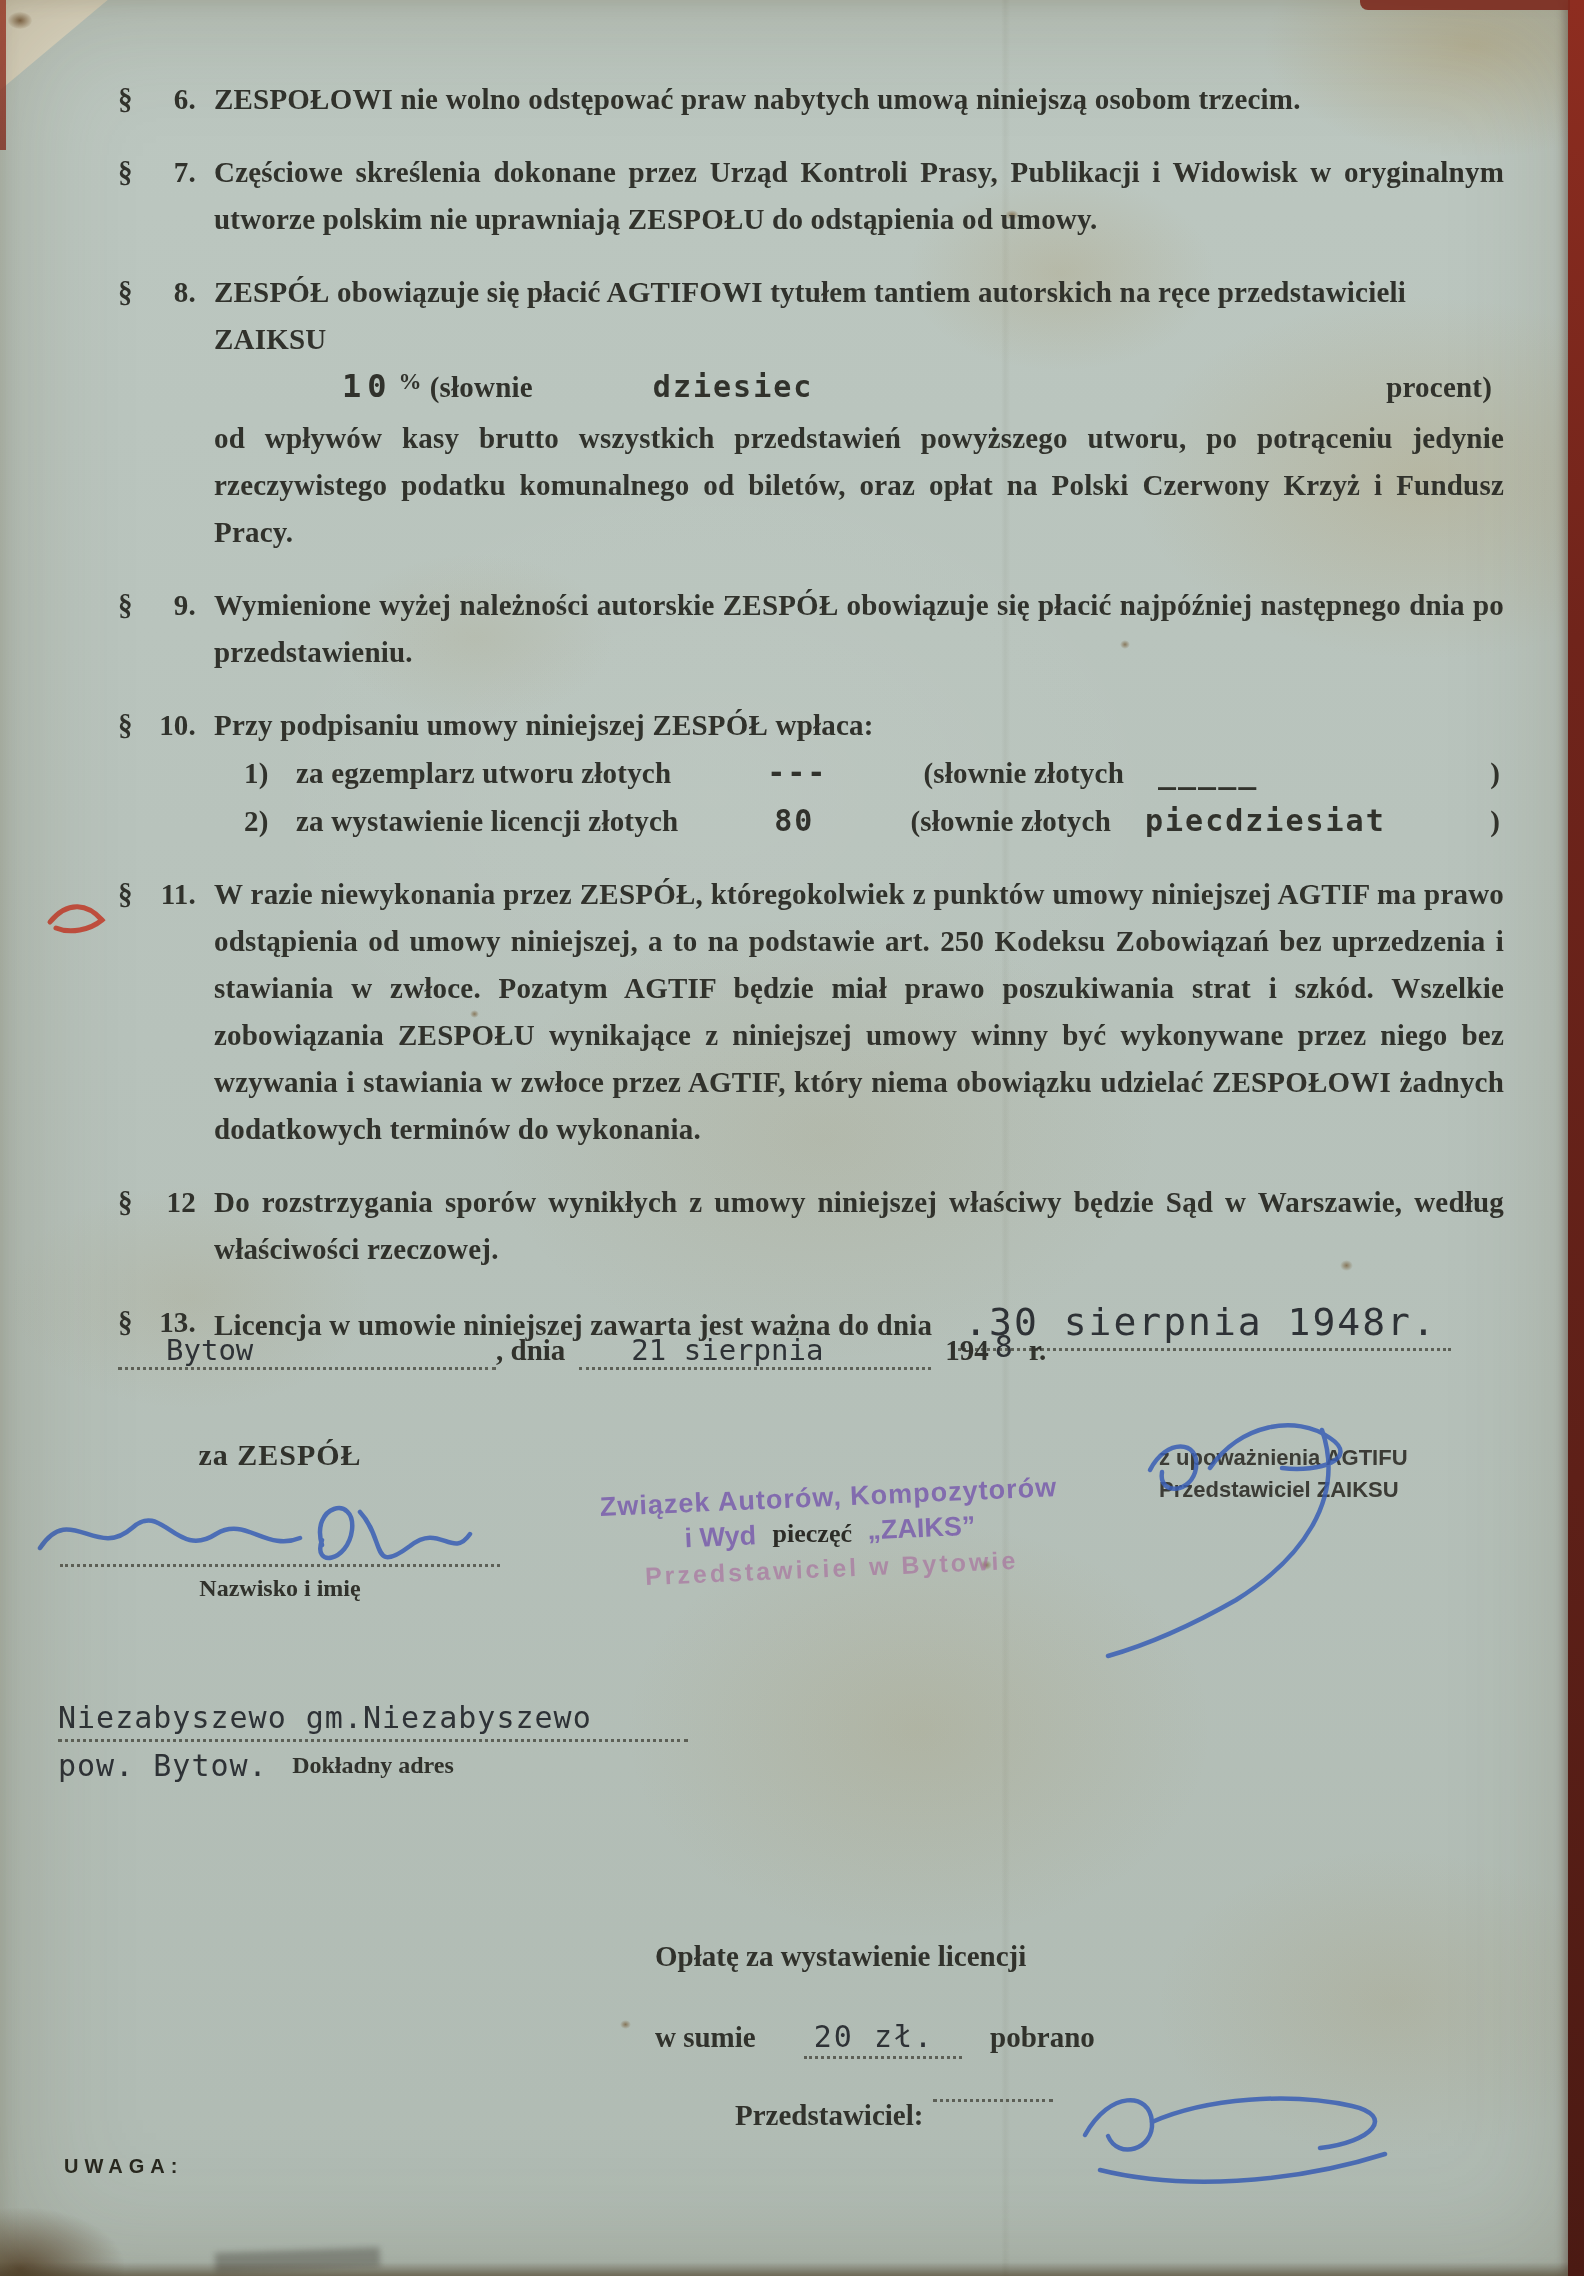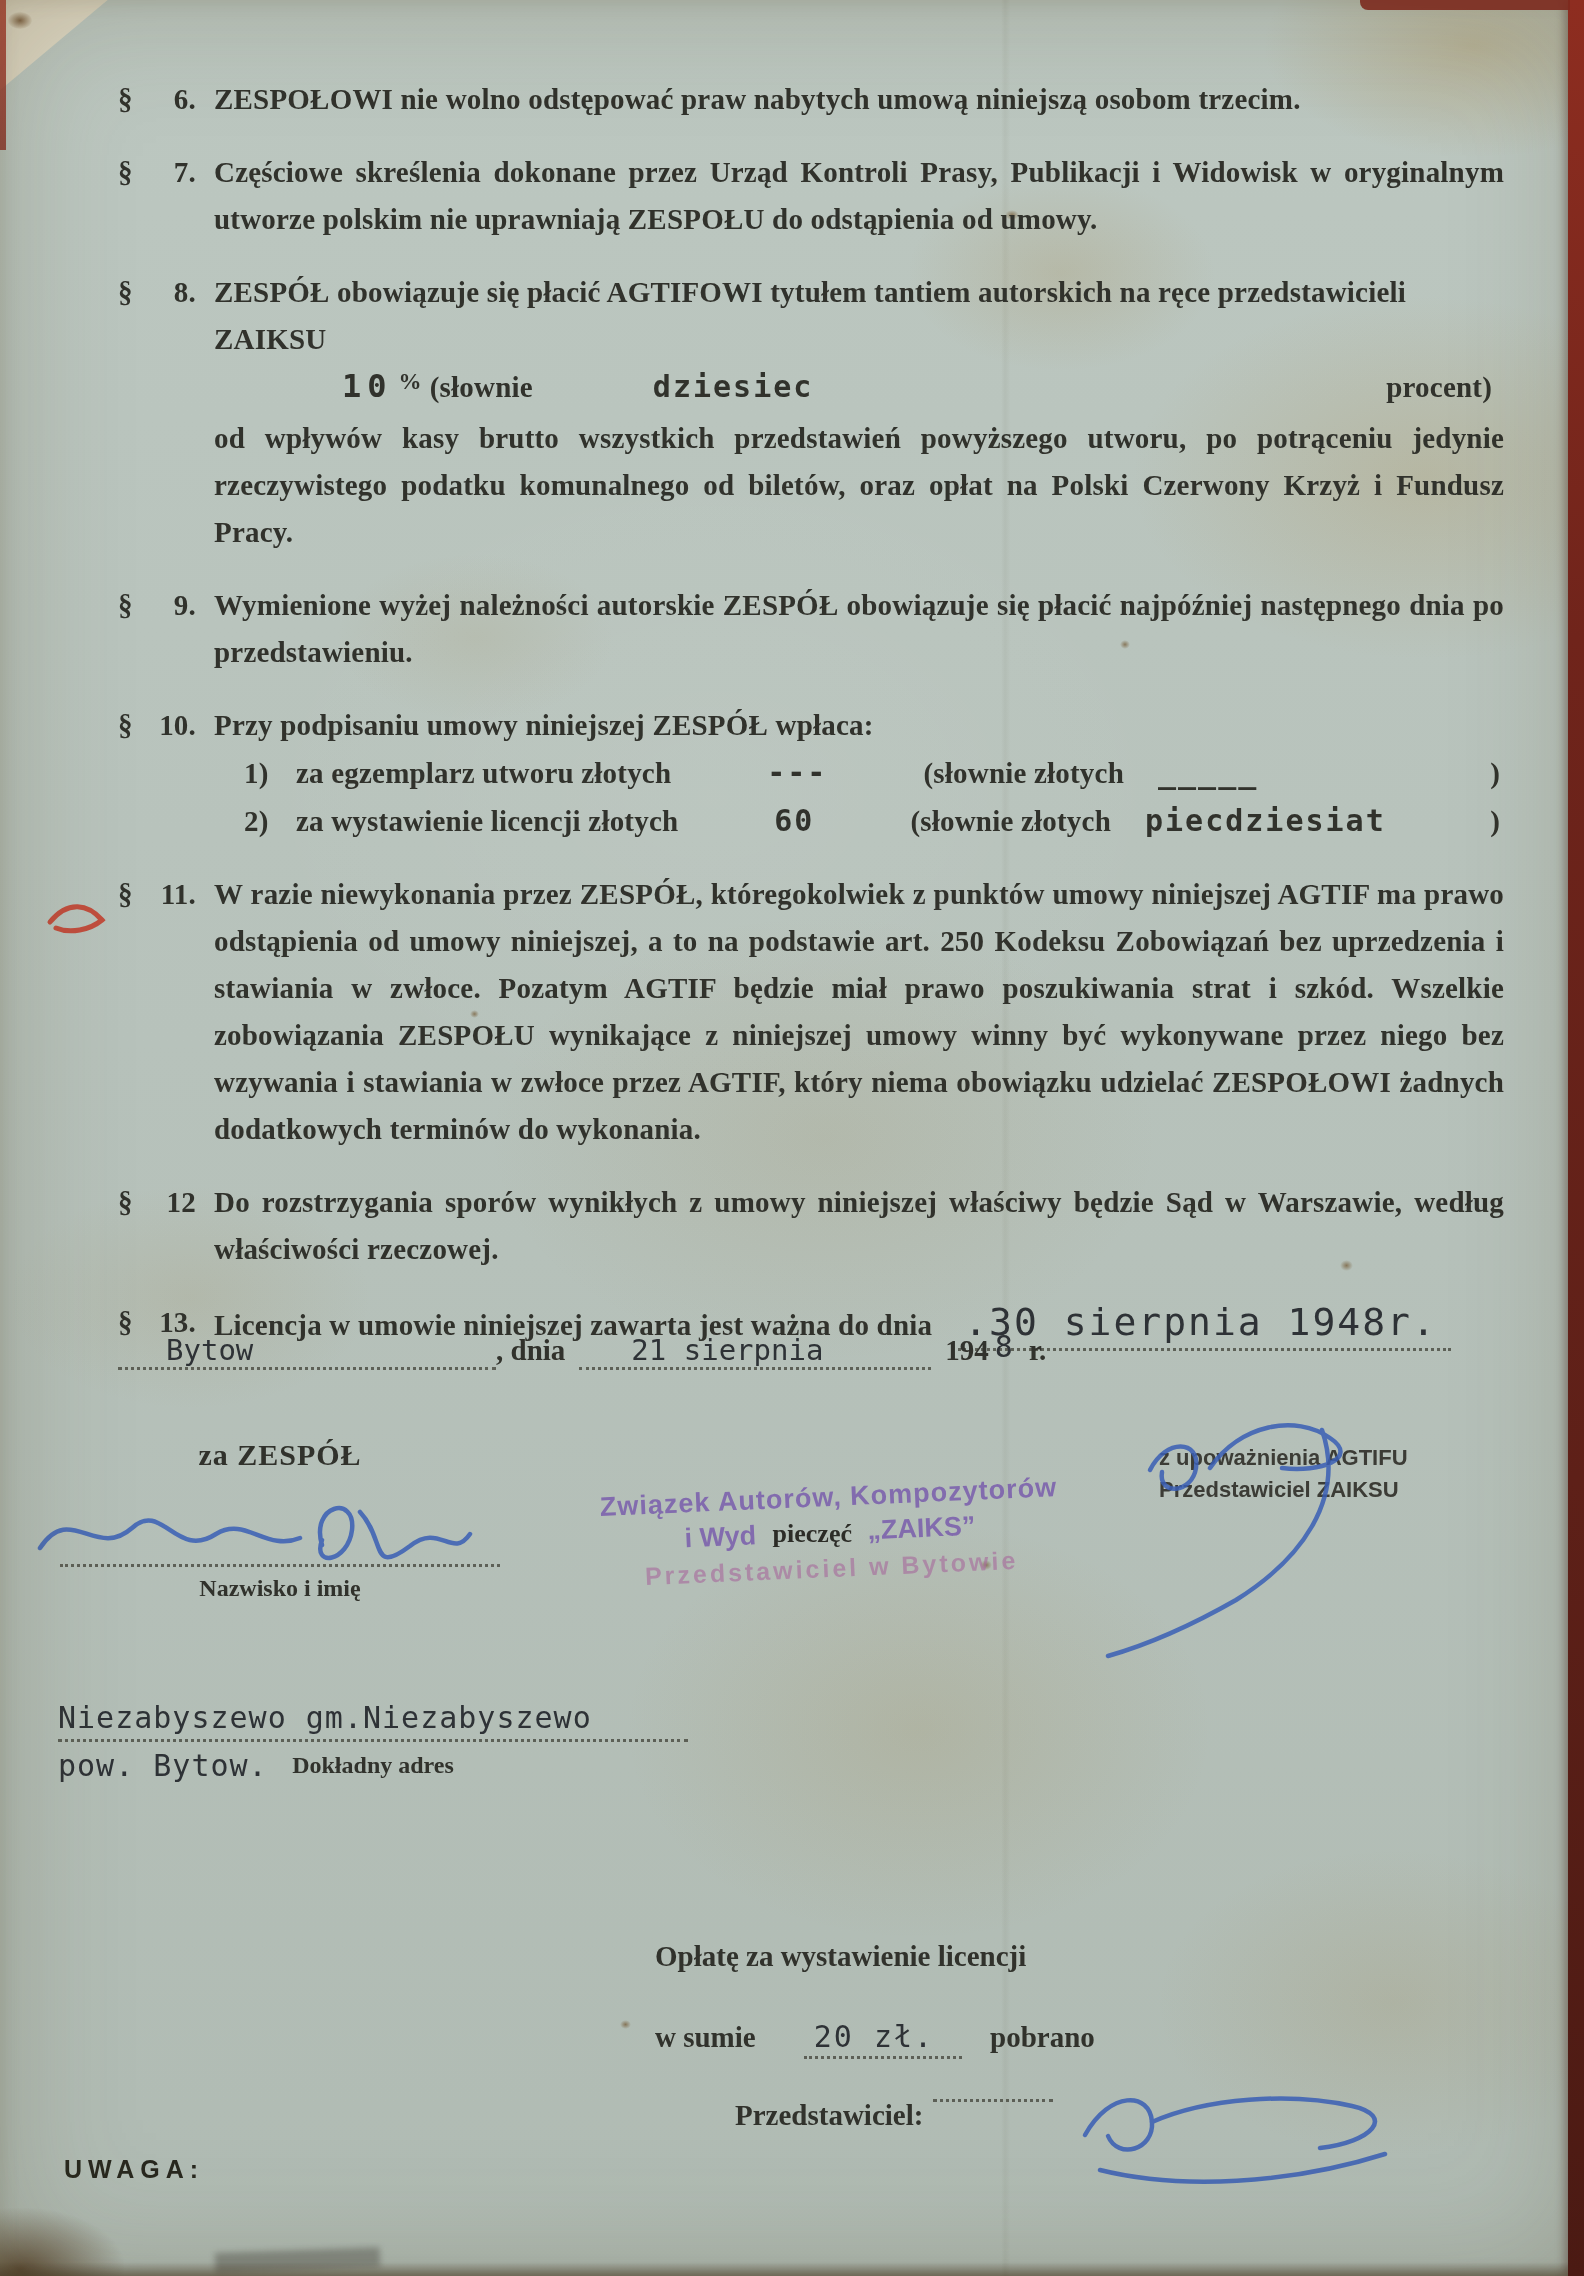--- a/index.html
+++ b/index.html
@@ -111,21 +111,21 @@
   .fee-row2 { display:flex; align-items:baseline; margin-top:46px; }
   .fee-amount { font-size:30px; letter-spacing:2px; margin-left:48px;
     border-bottom:3px dotted rgba(55,55,46,.7); padding:0 28px 2px 10px; }
   .fee-pobrano { margin-left:28px; }
   .fee-row3 { display:flex; align-items:flex-start; margin-top:40px; padding-left:80px; }
   .fee-dots { width:120px; border-bottom:3px dotted rgba(55,55,46,.7); margin-left:10px; }
 
   
   .uwaga { position:absolute; z-index:3; top:2155px; left:64px; right:70px; display:flex;
     font-family:"Liberation Sans","DejaVu Sans",sans-serif; }
-  .uwaga-label { flex:0 0 178px; font-size:25px; font-weight:700; letter-spacing:6px; color:#28281f; }
+  .uwaga-label { flex:0 0 178px; font-size:20px; font-weight:700; letter-spacing:6px; color:#28281f; }
   .uwaga-text { flex:1; font-size:23.5px; font-weight:700; line-height:31px; text-align:justify; color:#2c2c26; }
 
   .ink { position:absolute; inset:0; z-index:5; pointer-events:none; }
 </style>
 </head>
 <body>
 
 <div class="page">
 
   <div class="tear-tl"></div>
@@ -184,21 +184,21 @@
           <span class="inum">1)</span>
           <span>za egzemplarz utworu złotych</span>
           <span class="ival">---</span>
           <span class="islownie">(słownie złotych</span>
           <span class="isval">_____</span>
           <span class="iclose">)</span>
         </div>
         <div class="item">
           <span class="inum">2)</span>
           <span>za wystawienie licencji złotych</span>
-          <span class="ival">60</span>
+          <span class="ival">80</span>
           <span class="islownie">(słownie złotych</span>
           <span class="isval">piecdziesiat</span>
           <span class="iclose">)</span>
         </div>
       </div>
     </div>
 
     <div class="clause">
       <div class="cnum"><span>§</span><span>11.</span></div>
       <div class="ctext">W razie niewykonania przez ZESPÓŁ, któregokolwiek z punktów umowy niniejszej AGTIF ma prawo odstąpienia od umowy niniejszej, a to na podstawie art. 250 Kodeksu Zobowiązań bez uprzedzenia i stawiania w zwłoce. Pozatym AGTIF będzie miał prawo poszukiwania strat i szkód. Wszelkie zobowiązania ZESPOŁU wynikające z niniejszej umowy winny być wykonywane przez niego bez wzywania i stawiania w zwłoce przez AGTIF, który niema obowiązku udzielać ZESPOŁOWI żadnych dodatkowych terminów do wykonania.</div>

